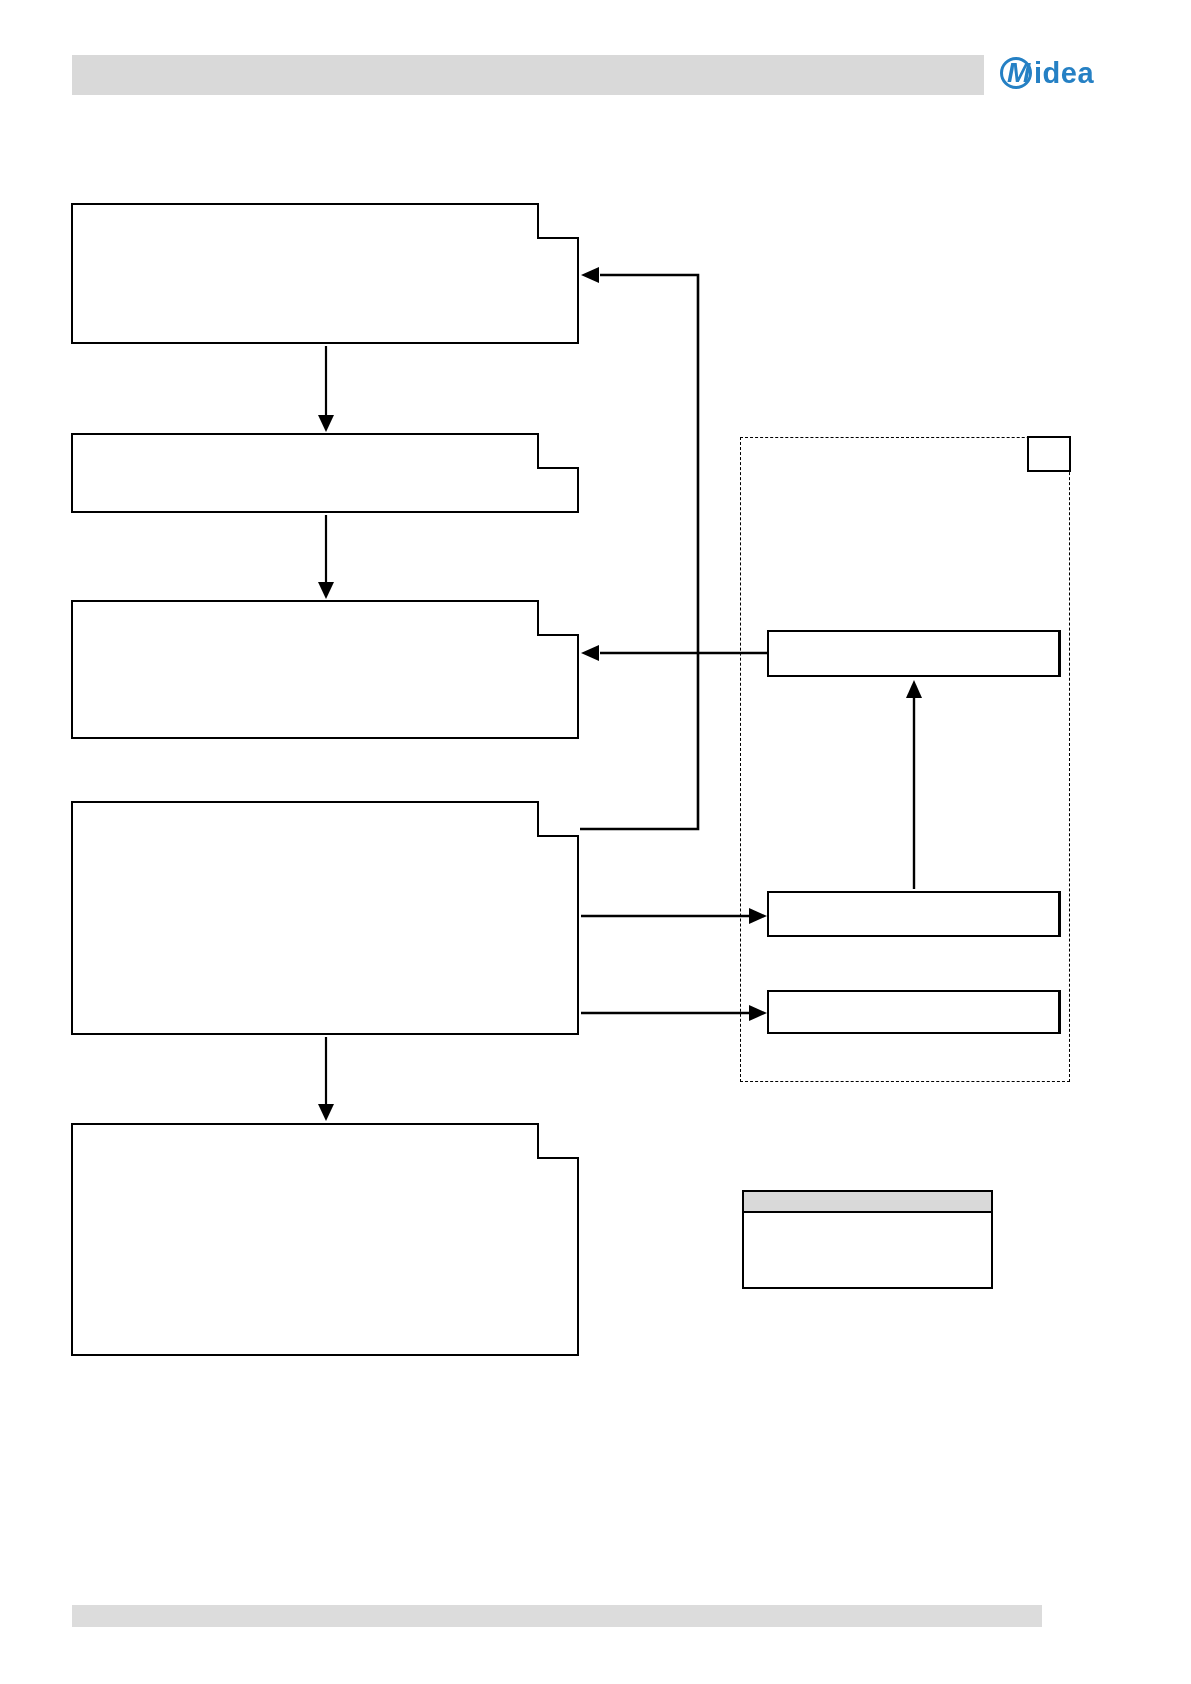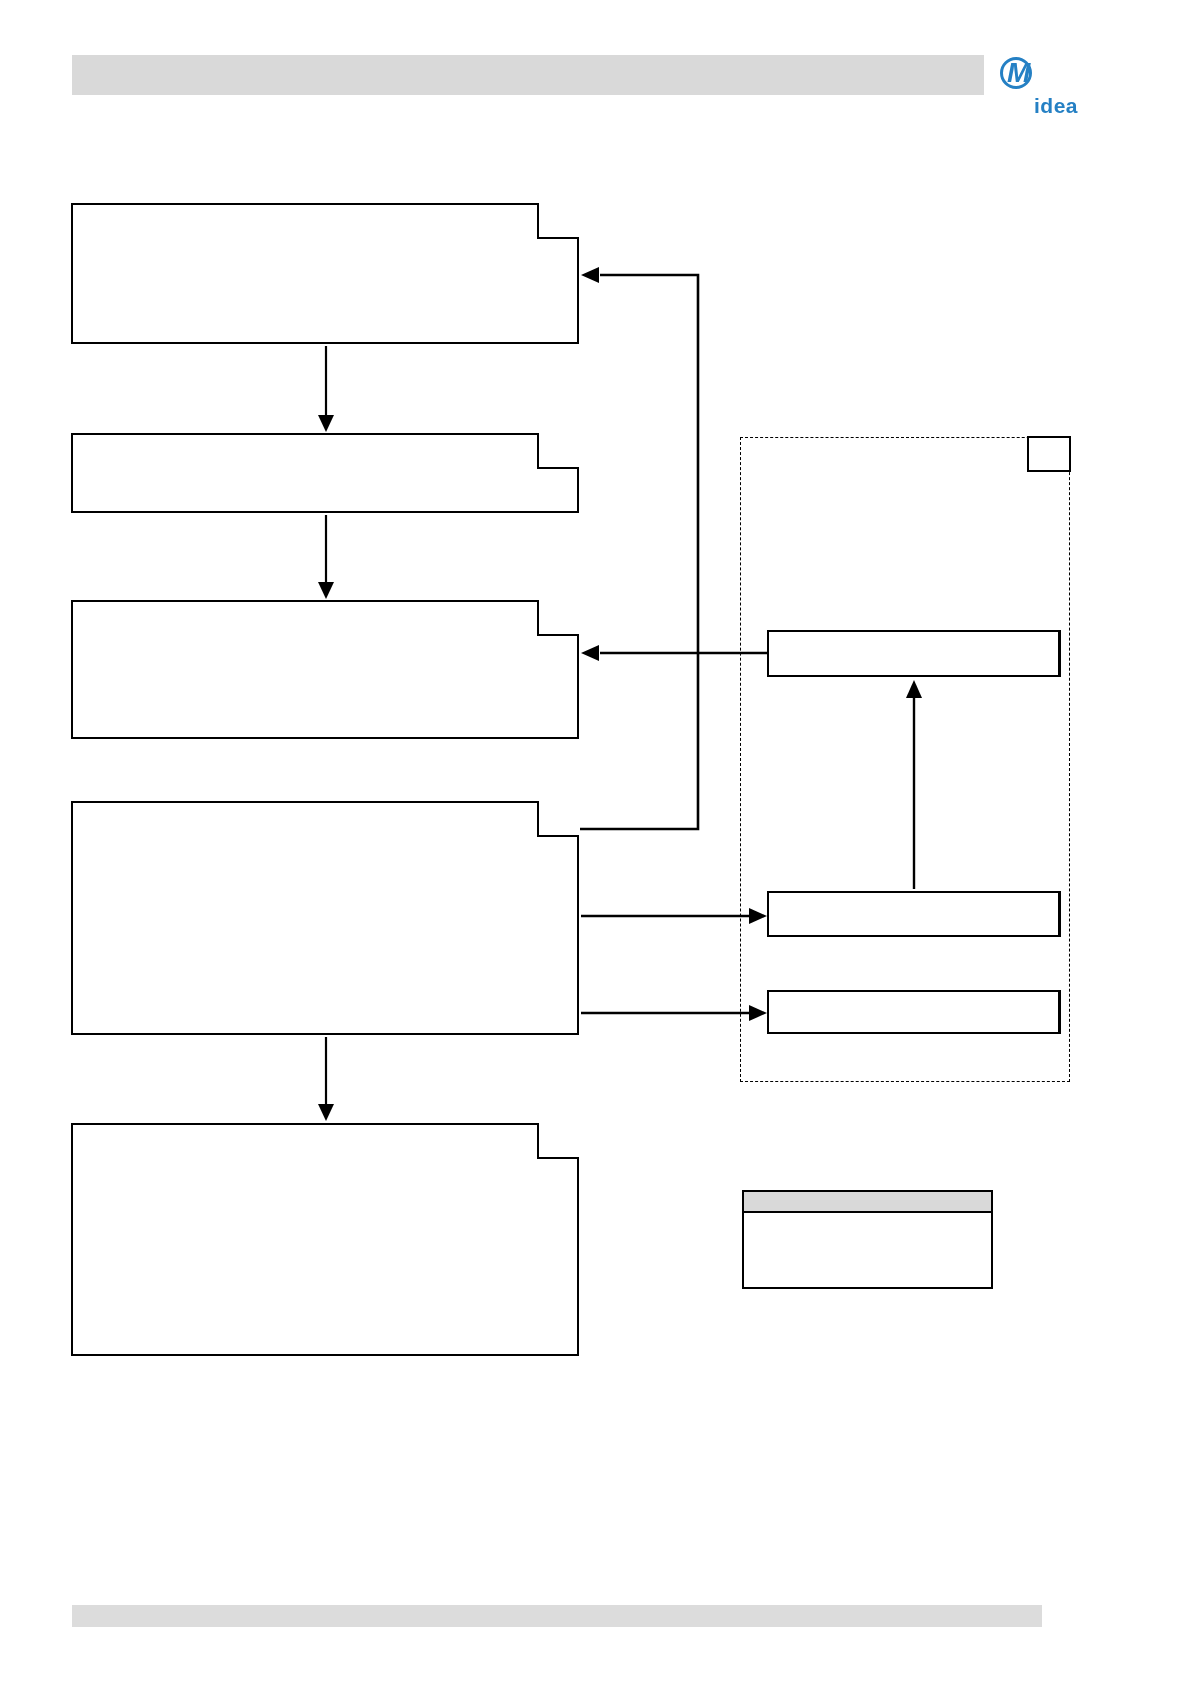--- a/index.html
+++ b/index.html
@@ -9,22 +9,22 @@
   .bar { position:absolute; background:#d9d9d9; }
   .header-bar { left:72px; top:55px; width:912px; height:40px; }
   .footer-bar { left:72px; top:1605px; width:970px; height:22px; background:#dcdcdc; }
 
   
   .logo { position:absolute; left:1000px; top:52px; width:120px; height:44px; color:#2580c4; }
   .logo-circle { position:absolute; left:0; top:5px; width:32px; height:32px;
                  border:3.2px solid #2580c4; border-radius:50%; box-sizing:border-box; }
   .logo-m { position:absolute; left:7px; top:3px; font-size:28px; font-weight:bold;
             font-style:italic; line-height:36px; }
-  .logo-rest { position:absolute; left:34px; top:2px; font-size:21px; font-weight:bold;
-               line-height:38px; letter-spacing:0.5px;margin-top:33px; }
+  .logo-rest { position:absolute; left:34px; top:2px; font-size:29px; font-weight:bold;
+               line-height:38px; letter-spacing:0.5px; }
 
   
   .box { position:absolute; border:2.2px solid #000; background:#fff; box-sizing:border-box; }
   .step-1 { left:71px; top:203px;  width:508px; height:141px; }
   .step-2 { left:71px; top:433px;  width:508px; height:80px;  }
   .step-3 { left:71px; top:600px;  width:508px; height:139px; }
   .step-4 { left:71px; top:801px;  width:508px; height:234px; }
   .step-5 { left:71px; top:1123px; width:508px; height:233px; }
 
   .notch { position:absolute; top:-2.2px; right:-2.2px; width:42px; height:36px;

